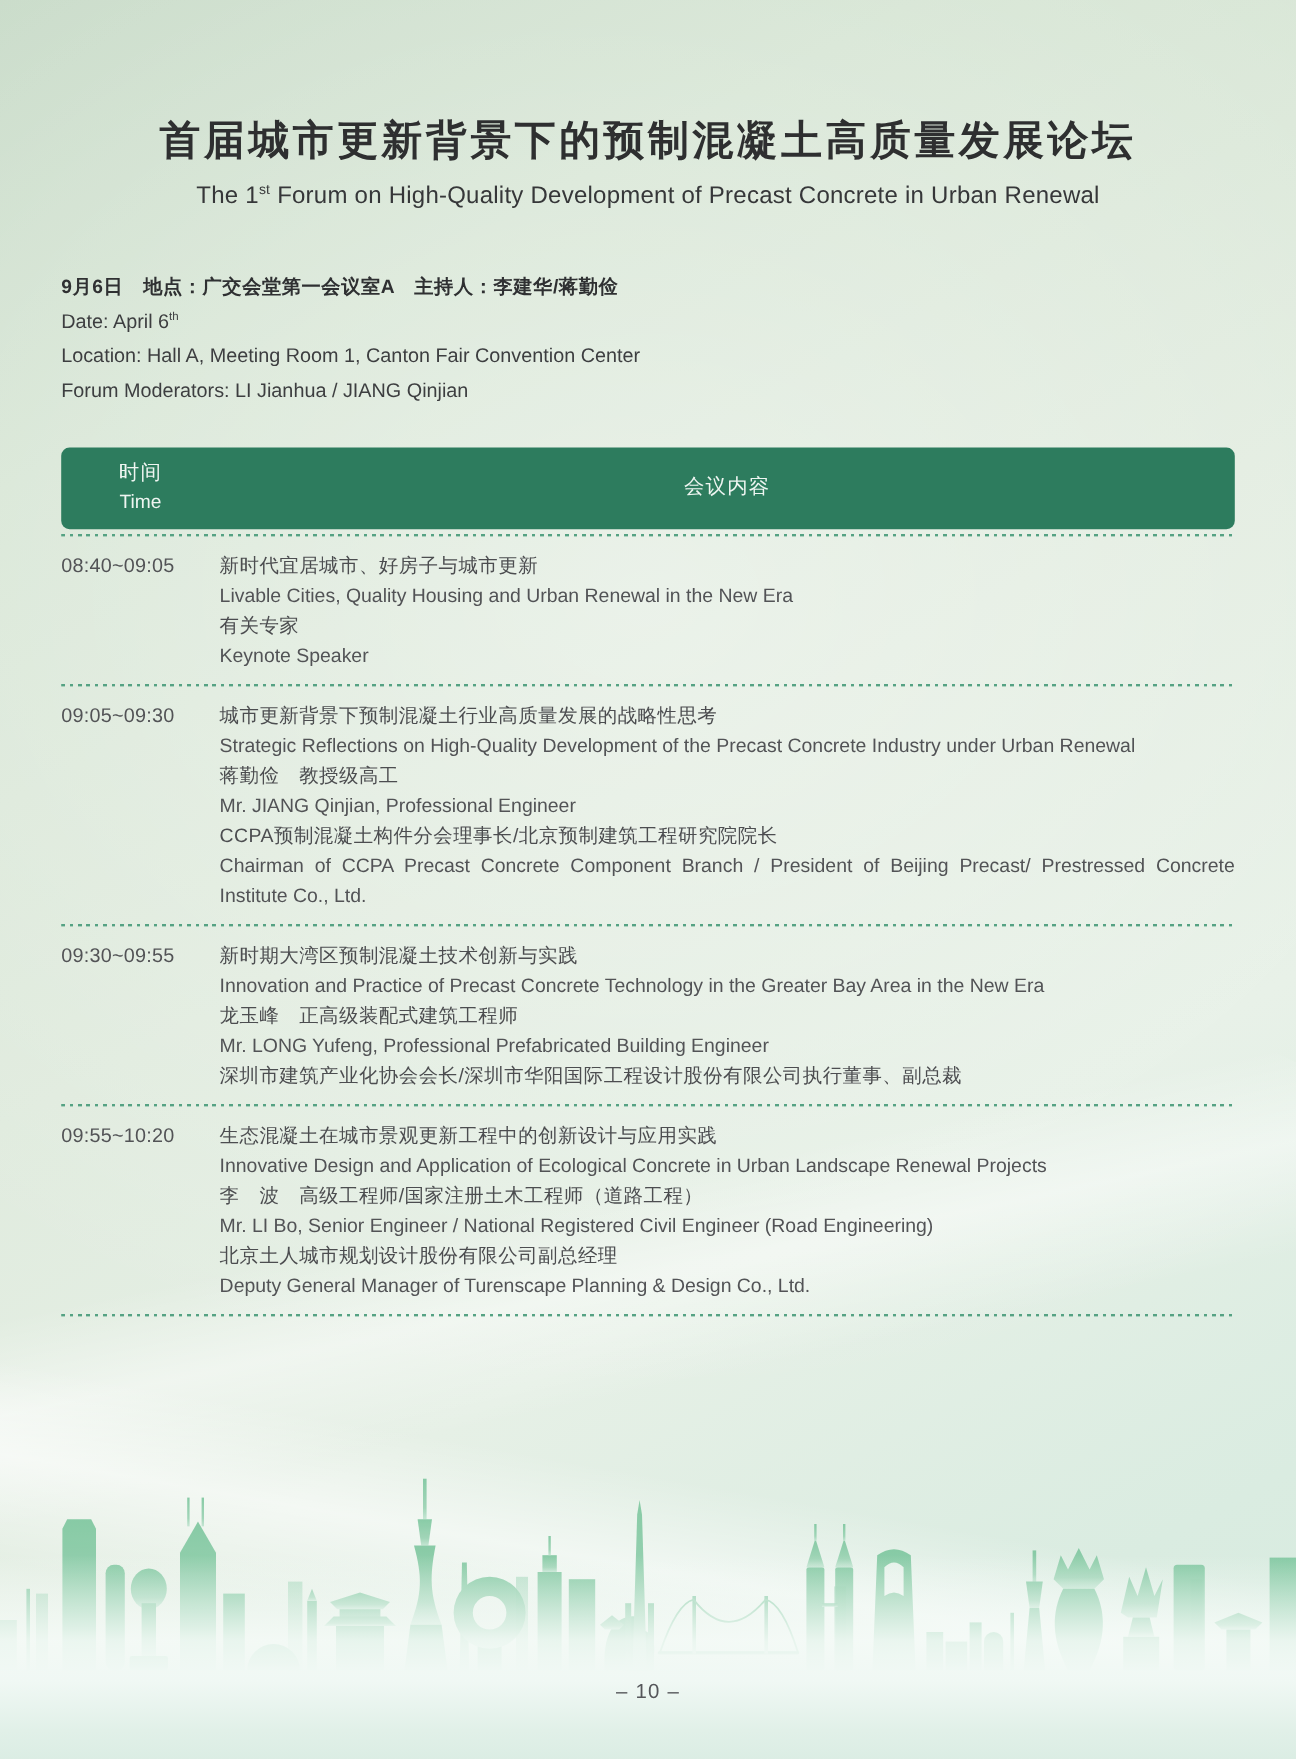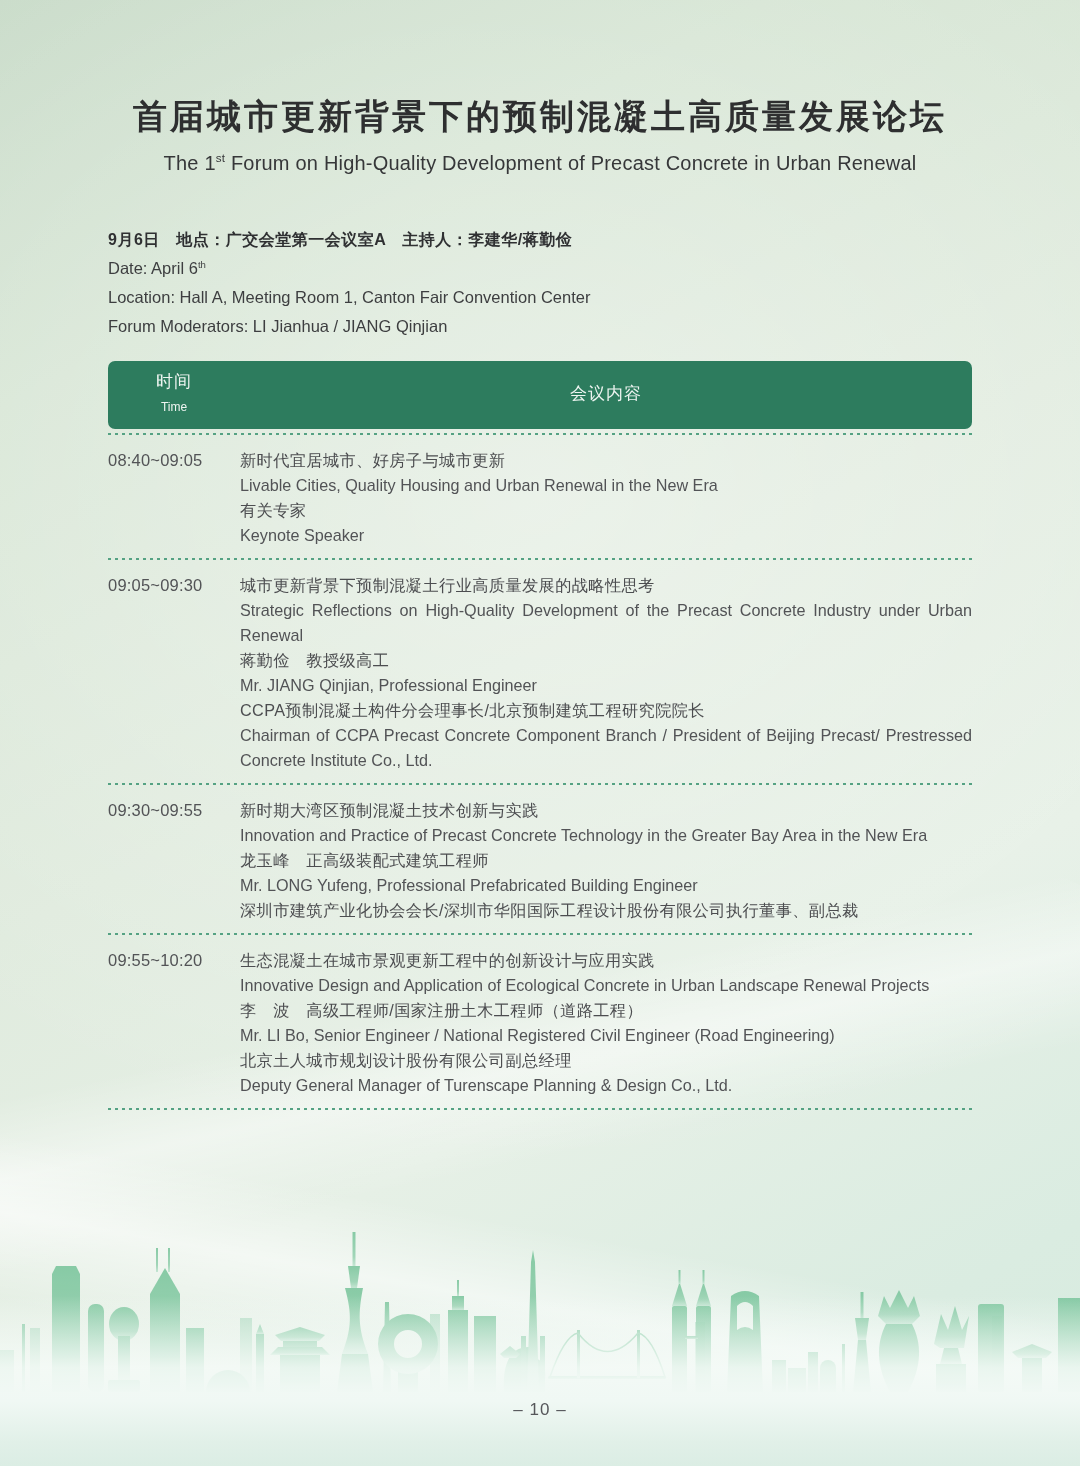--- a/index.html
+++ b/index.html
@@ -24,45 +24,45 @@
   .swoosh.a{
     left:-420px;bottom:120px;width:1600px;height:520px;
     background:linear-gradient(175deg, rgba(255,255,255,0) 40%, rgba(255,255,255,0.45) 52%, rgba(255,255,255,0) 66%);
     transform:rotate(-7deg);
   }
   .swoosh.b{
     left:-200px;bottom:-40px;width:1700px;height:420px;
     background:linear-gradient(186deg, rgba(255,255,255,0) 42%, rgba(255,255,255,0.55) 55%, rgba(255,255,255,0) 70%);
     transform:rotate(4deg);
   }
-  .content-wrap{position:relative;z-index:4;padding:0 108px;}
+  .content-wrap{position:relative;z-index:4;padding:0 51px;}
   h1.title{
     margin-top:94px;text-align:center;
     font-size:34px;font-weight:700;letter-spacing:3px;color:var(--ink);
   }
   .subtitle{
     margin-top:12px;text-align:center;
     font-size:20px;color:#363739;letter-spacing:0.2px;
   }
   sup{font-size:0.58em;vertical-align:super;line-height:0;}
   .info{margin-top:50px;font-size:16.5px;color:#3d3e40;}
   .info .zh{font-weight:700;font-size:16px;color:#2f3032;letter-spacing:0.5px;}
   .info p{line-height:29px;}
   .table-header{
-    margin-top:20px;
+    margin-top:32px;
     display:flex;align-items:center;text-align:center;
     background:var(--header-bg);
     border-radius:7px;
     color:#eef5f1;
     padding:8px 0 10px;
   }
   .th-time{width:132px;}
   .th-content{flex:1;}
   .table-header .zh{font-size:17px;line-height:26px;letter-spacing:1px;}
-  .table-header .en{font-size:12px;line-height:24px;}
+  .table-header .en{font-size:16px;line-height:24px;}
   .rows{margin-top:4px;}
   .row{display:flex;padding:13px 0 10px;color:var(--body);}
   .row .time{width:132px;font-size:16.5px;line-height:25px;letter-spacing:0.2px;}
   .row .content{flex:1;font-size:16.2px;}
   .line{line-height:25px;}
   .line.en{text-align:justify;}
   .line.zh{letter-spacing:0.4px;color:#4c4d50;}
   .separator{
     height:2px;
     background-image:repeating-linear-gradient(90deg,var(--divider) 0 3px, transparent 3px 7px);

